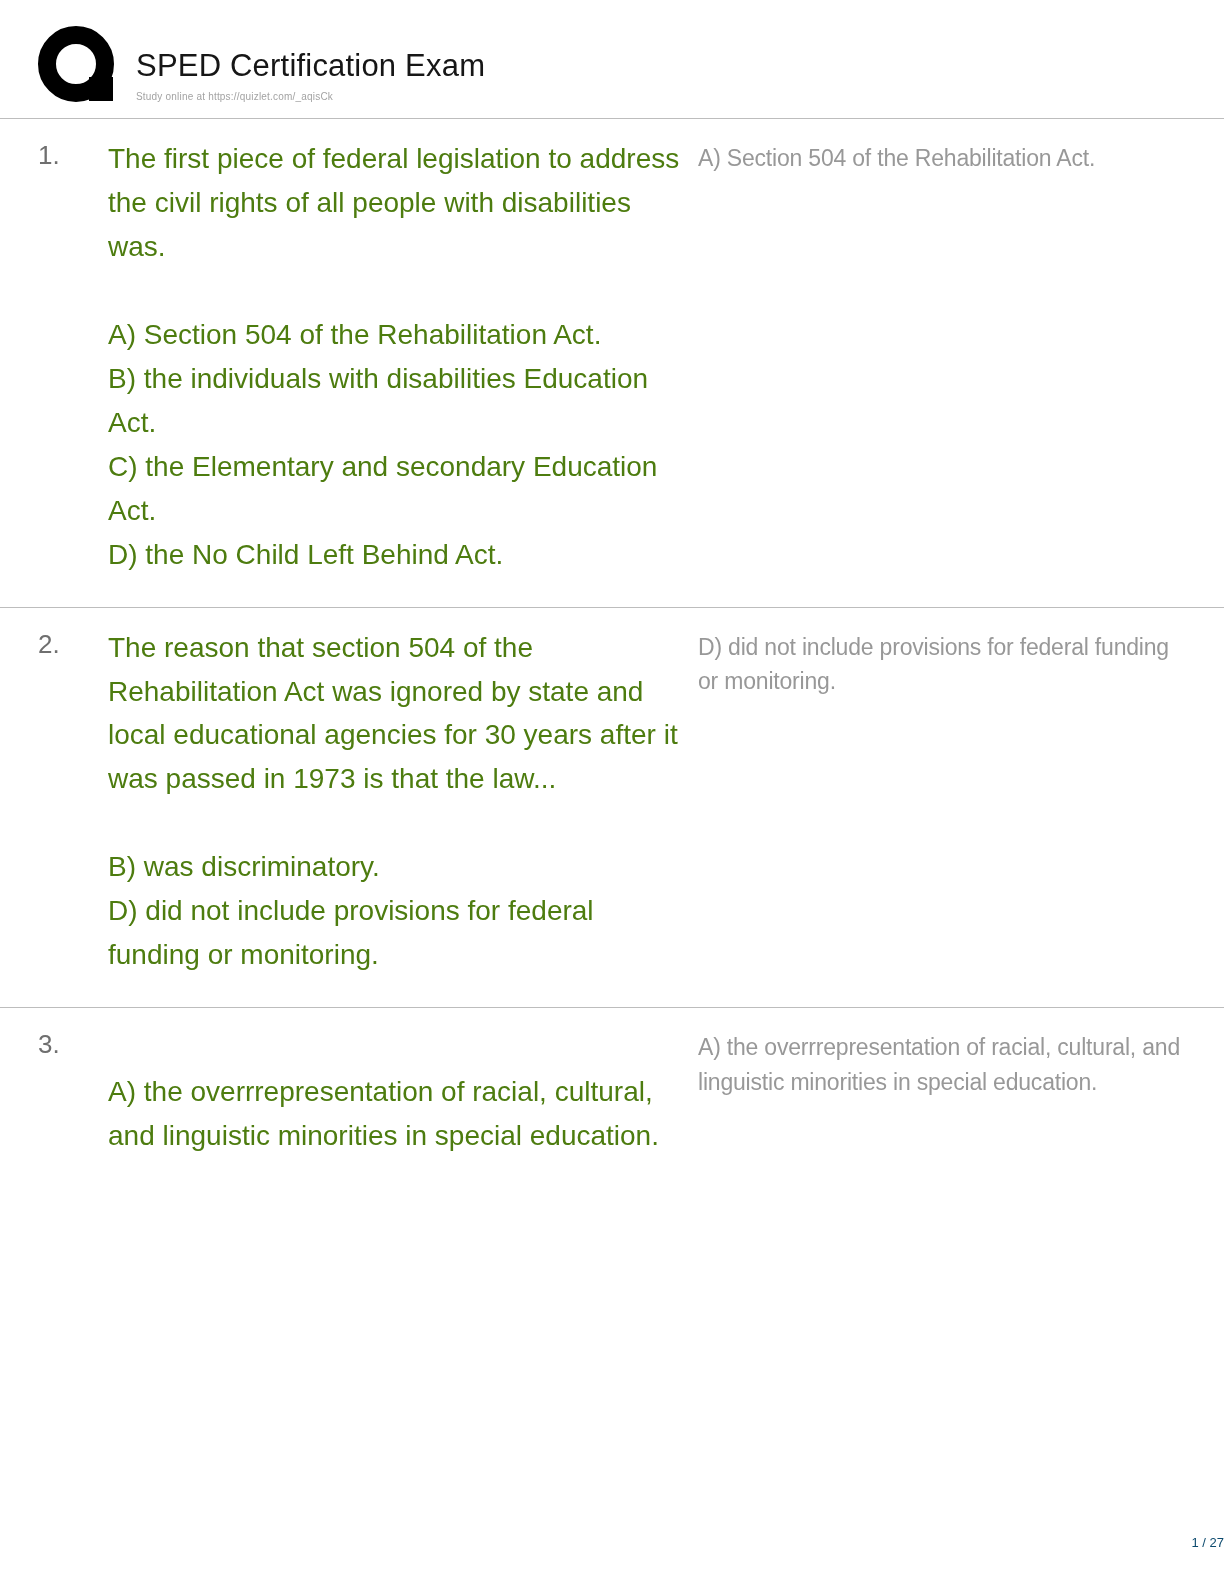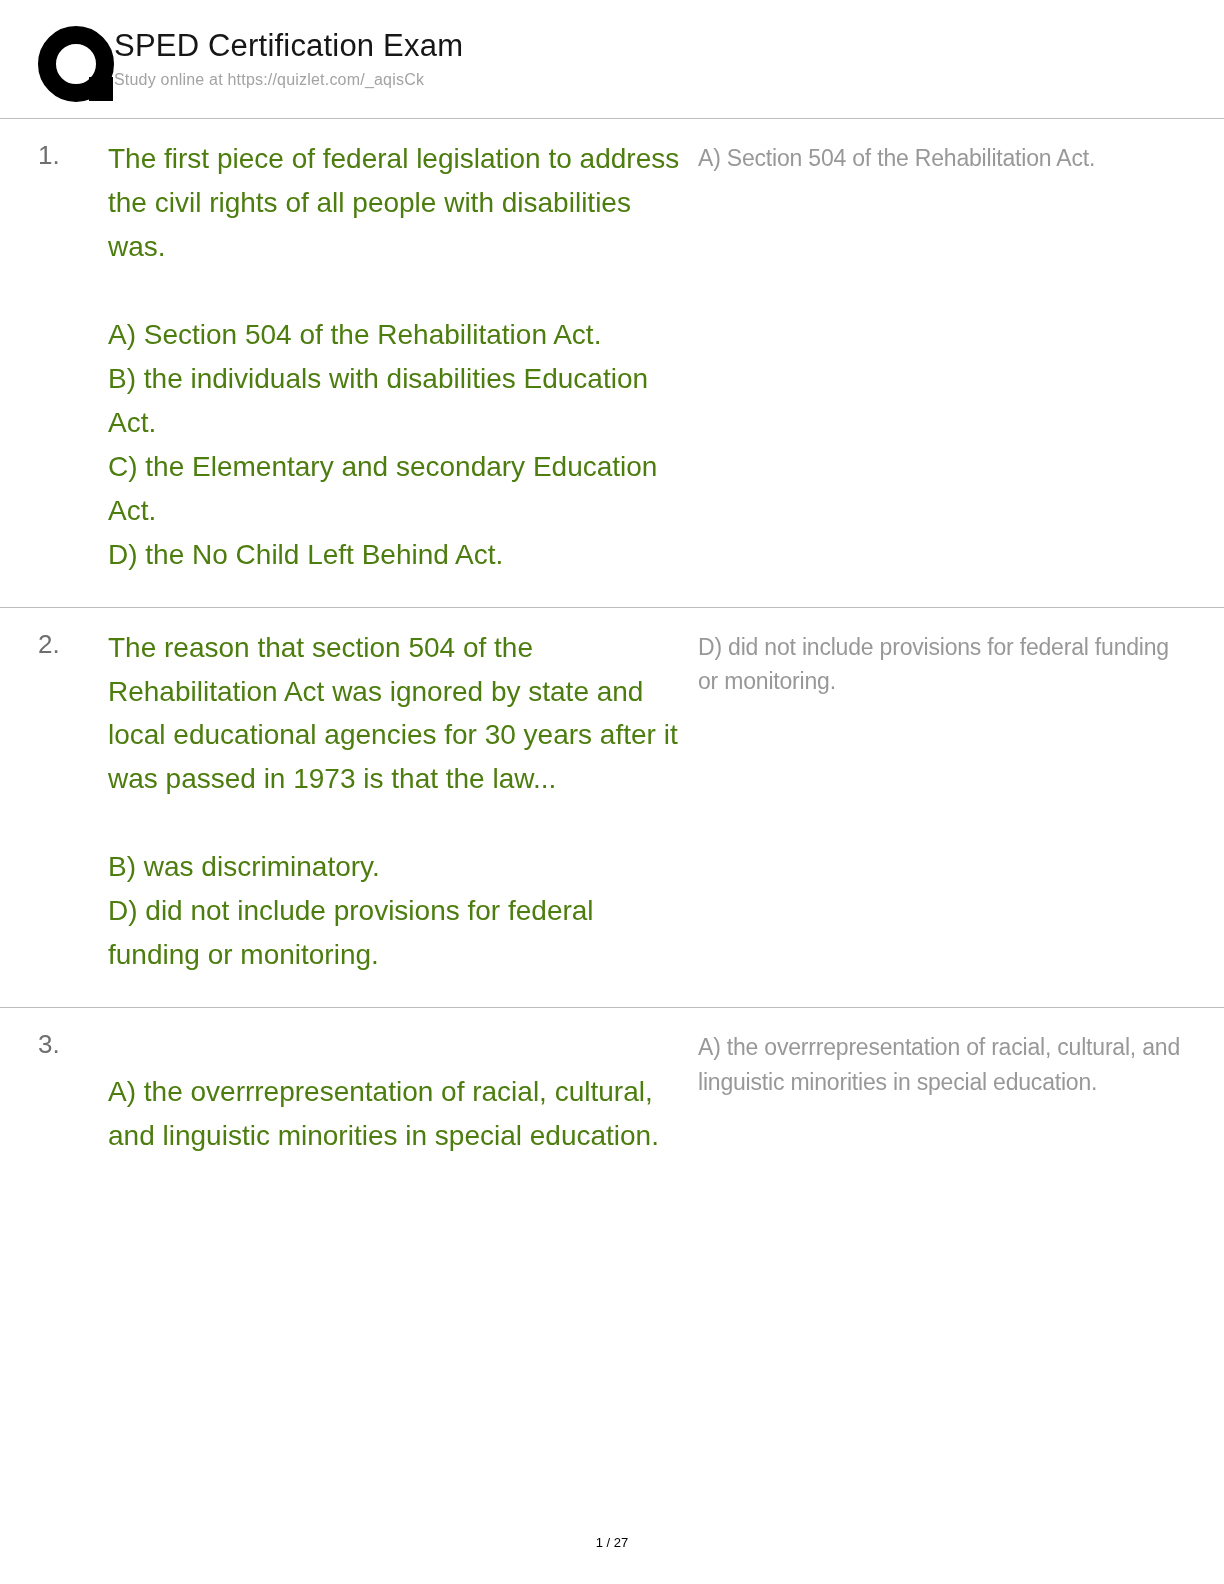--- a/index.html
+++ b/index.html
@@ -10,21 +10,22 @@
     position: relative;
     overflow: hidden;
     font-family: "Liberation Sans", sans-serif;
     color: #1c1c1c;
   }
   .page { width: 100%; height: 100%; position: relative; }
 
   
   .header {
     display: flex;
-    align-items: flex-start;
+    align-items: flex-end;
+    gap: 22px;
     padding: 26px 38px 16px 38px;
   }
   .logo {
     width: 76px;
     height: 76px;
     position: relative;
     flex: none;
   }
   .logo-ring {
     position: absolute;
@@ -42,21 +43,21 @@
   }
   .header-text { padding-top: 2px; }
   .title {
     font-size: 31px;
     font-weight: 500;
     color: #161616;
     letter-spacing: 0.2px;
   }
   .subtitle {
     margin-top: 7px;
-    font-size: 16px;
+    font-size: 10px;
     color: #a3a3a3;
     letter-spacing: 0.2px;
   }
 
   .divider {
     border-top: 1px solid #bdbdbd;
     width: 100%;
   }
 
   
@@ -92,23 +93,23 @@
     letter-spacing: -0.2px;
     padding-top: 4px;
   }
 
   
   .footer {
     position: absolute;
     bottom: 34px;
     left: 0;
     width: 100%;
-    text-align: center;
+    text-align: right;
     font-size: 13px;
-    color: #000000;
+    color: #0c4a6e;
   }
 </style>
 </head>
 <body>
 
 <div class="page">
 
   <div class="header">
     <div class="logo">
       <div class="logo-ring"></div>

